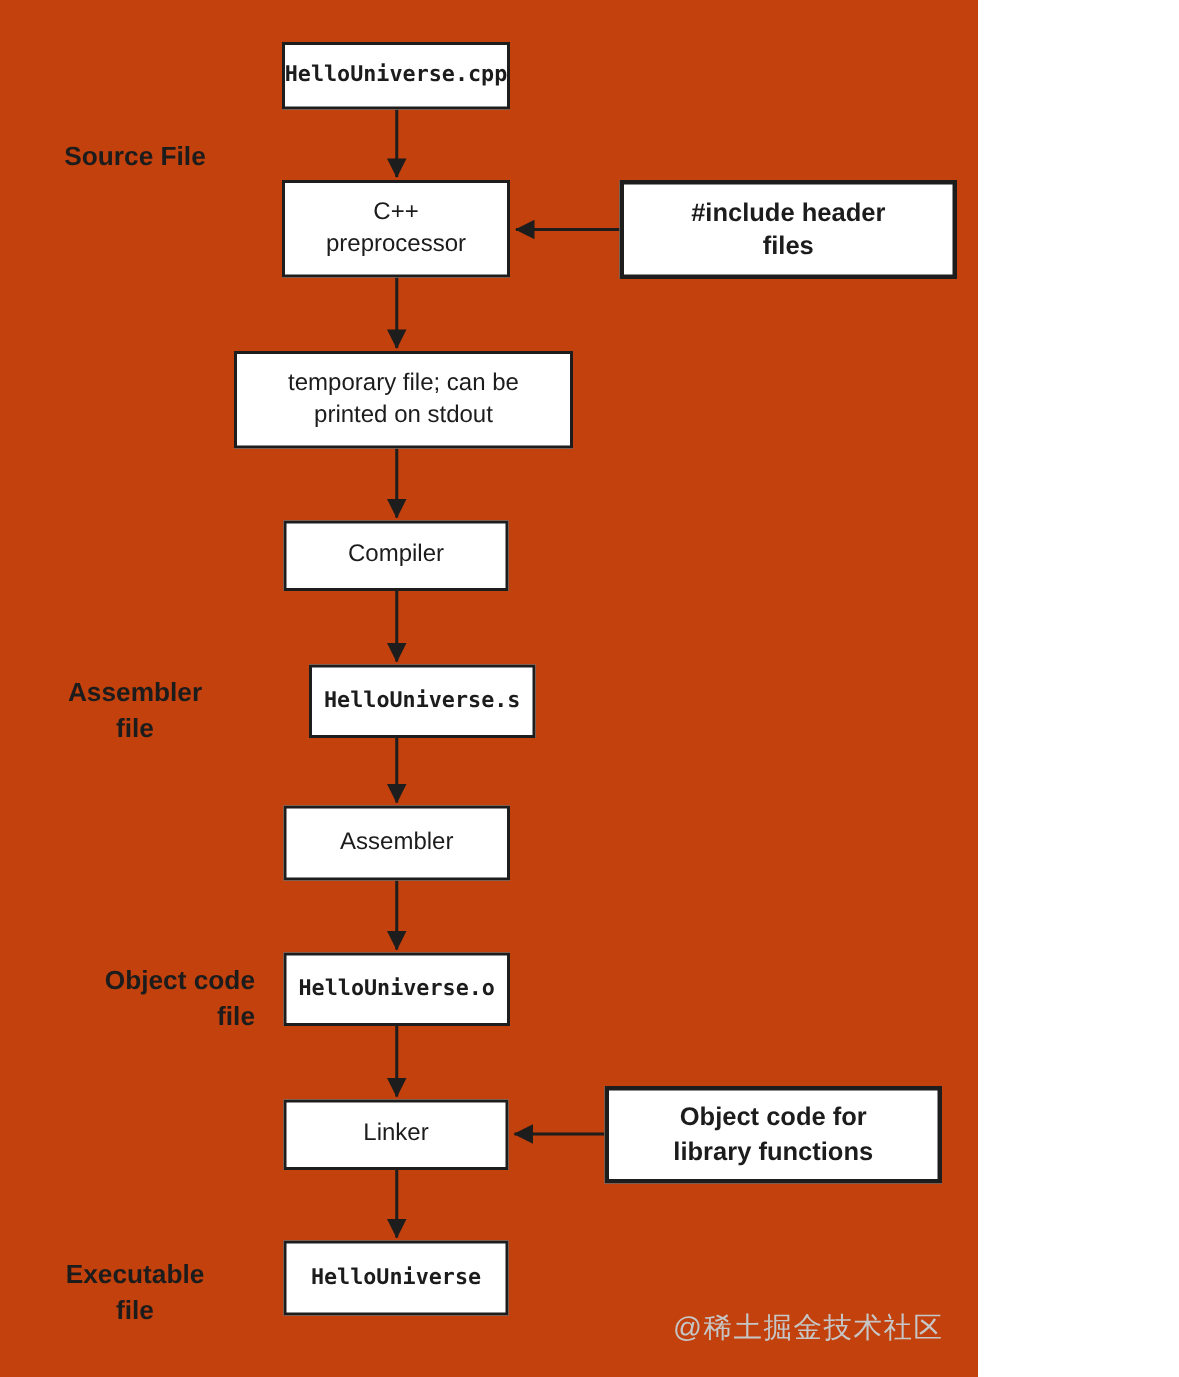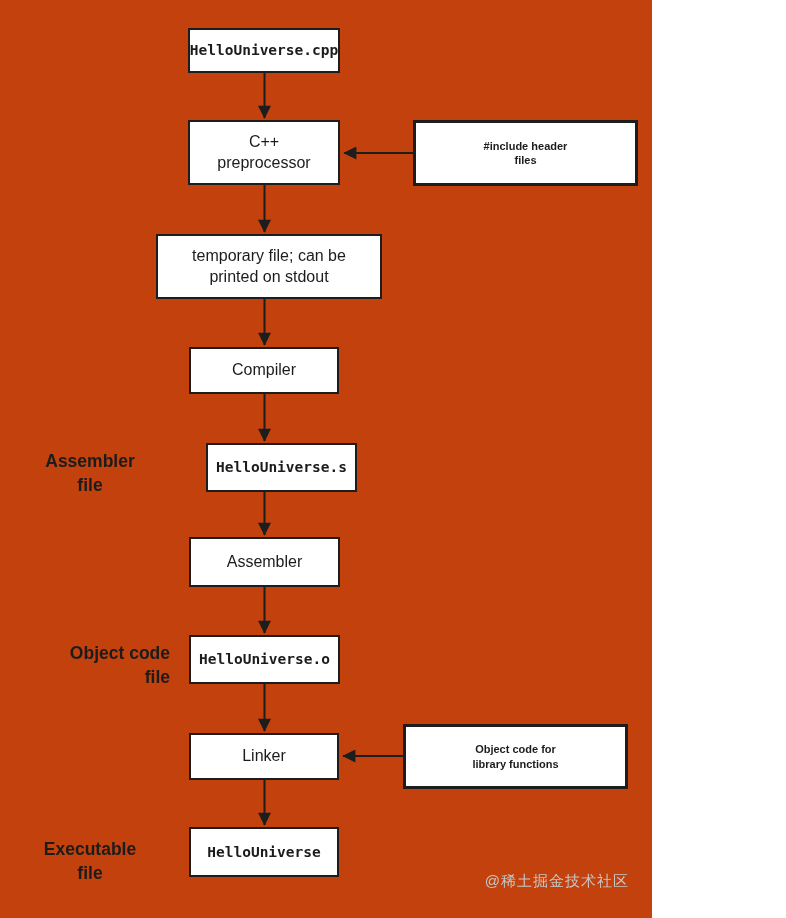--- a/index.html
+++ b/index.html
@@ -9,30 +9,30 @@
   }
   .box{
     position:absolute;background:#ffffff;border:2px solid #1d1d1d;
     display:flex;align-items:center;justify-content:center;text-align:center;
     white-space:pre-line;font-size:16px;line-height:1.3;z-index:2;box-sizing:border-box;
   }
   .box.mono{
     font-family:"DejaVu Sans Mono","Liberation Mono",monospace;
     font-weight:bold;font-size:14.5px;
   }
-  .box.bold{font-weight:bold;font-size:11px;border-width:3px;}
+  .box.bold{font-weight:bold;font-size:17px;border-width:3px;}
   .side-label{
     position:absolute;font-weight:bold;font-size:17.5px;line-height:1.35;
     text-align:center;white-space:pre-line;z-index:2;
   }
   .arrows{position:absolute;left:0;top:0;z-index:1;pointer-events:none;}
   .arrows line{stroke:#1d1d1d;stroke-width:2;}
   .arrows path{fill:#1d1d1d;}
   .watermark{
-    position:absolute;top:872px;right:23px;font-size:15px;color:#c6c6c6;
+    position:absolute;top:872px;right:23px;font-size:19px;color:#c6c6c6;
     z-index:2;letter-spacing:1px;
   }
 </style>
 </head>
 <body>
 
 <div class="stage">
 
   <svg class="arrows" width="786" height="918">
     <defs>
@@ -47,20 +47,21 @@
     <line x1="264.5" y1="492" x2="264.5" y2="535" marker-end="url(#ah)"></line>
     <line x1="264.5" y1="587" x2="264.5" y2="633" marker-end="url(#ah)"></line>
     <line x1="264.5" y1="684" x2="264.5" y2="731" marker-end="url(#ah)"></line>
     <line x1="264.5" y1="780" x2="264.5" y2="825" marker-end="url(#ah)"></line>
     <line x1="413" y1="153" x2="344" y2="153" marker-end="url(#ah)"></line>
     <line x1="403" y1="756" x2="343" y2="756" marker-end="url(#ah)"></line>
   </svg>
 
   <div class="box mono" style="left:188px;top:28px;width:152px;height:45px;">HelloUniverse.cpp</div>
 
+  <div class="side-label" style="left:15px;top:93px;width:150px;">Source File</div>
 
   <div class="box" style="left:188px;top:120px;width:152px;height:65px;">C++
 preprocessor</div>
 
   <div class="box bold" style="left:413px;top:120px;width:225px;height:66px;">#include header
 files</div>
 
   <div class="box" style="left:189px;top:347px;width:150px;height:47px;">Compiler</div>
 
   <div class="box" style="left:156px;top:234px;width:226px;height:65px;">temporary file; can be

